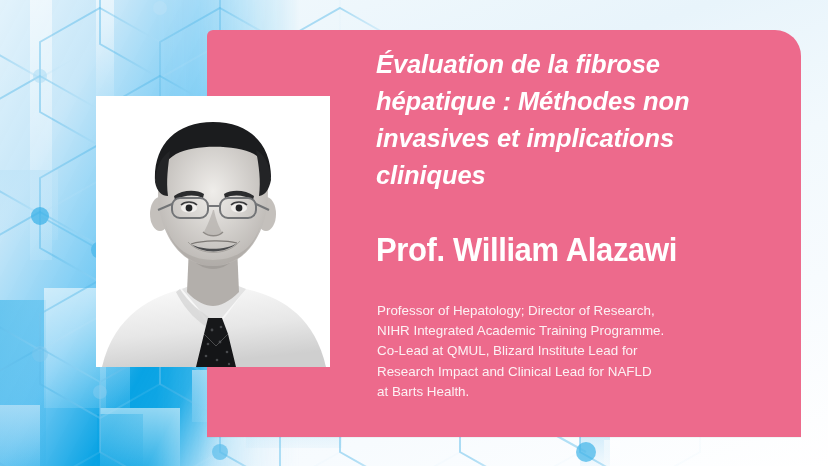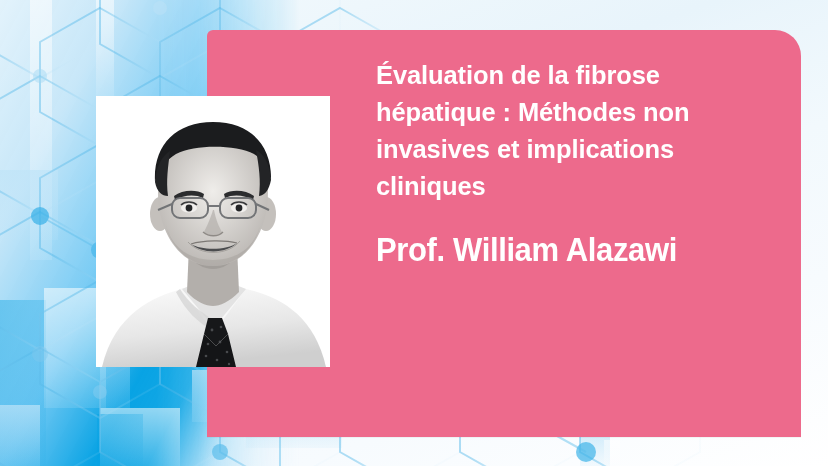--- a/index.html
+++ b/index.html
@@ -72,22 +72,23 @@
     height: 271px;
     background: #ffffff;
     overflow: hidden;
   }
   .photo-frame svg { display: block; }
 
   
   .text-col {
     position: absolute;
     left: 376px;
-    top: 57px;
+    top: 46px;
     width: 400px;
+    font-style: italic;
   }
   .talk-title {
     color: #ffffff;
     font-size: 25.5px;
     line-height: 37px;
     font-weight: bold;
     letter-spacing: -0.1px;
     margin: 0;
     white-space: pre-line;
   }
@@ -308,14 +309,19 @@
 
   <div class="text-col">
     <h1 class="talk-title">Évaluation de la fibrose
 hépatique : Méthodes non
 invasives et implications
 cliniques</h1>
   </div>
 
   <div class="speaker-name">Prof. William Alazawi</div>
 
+  <div class="speaker-bio">Professor of Hepatology; Director of Research,
+NIHR Integrated Academic Training Programme.
+Co-Lead at QMUL, Blizard Institute Lead for
+Research Impact and Clinical Lead for NAFLD
+at Barts Health.</div>
 
 </div>
 
 </body></html>

